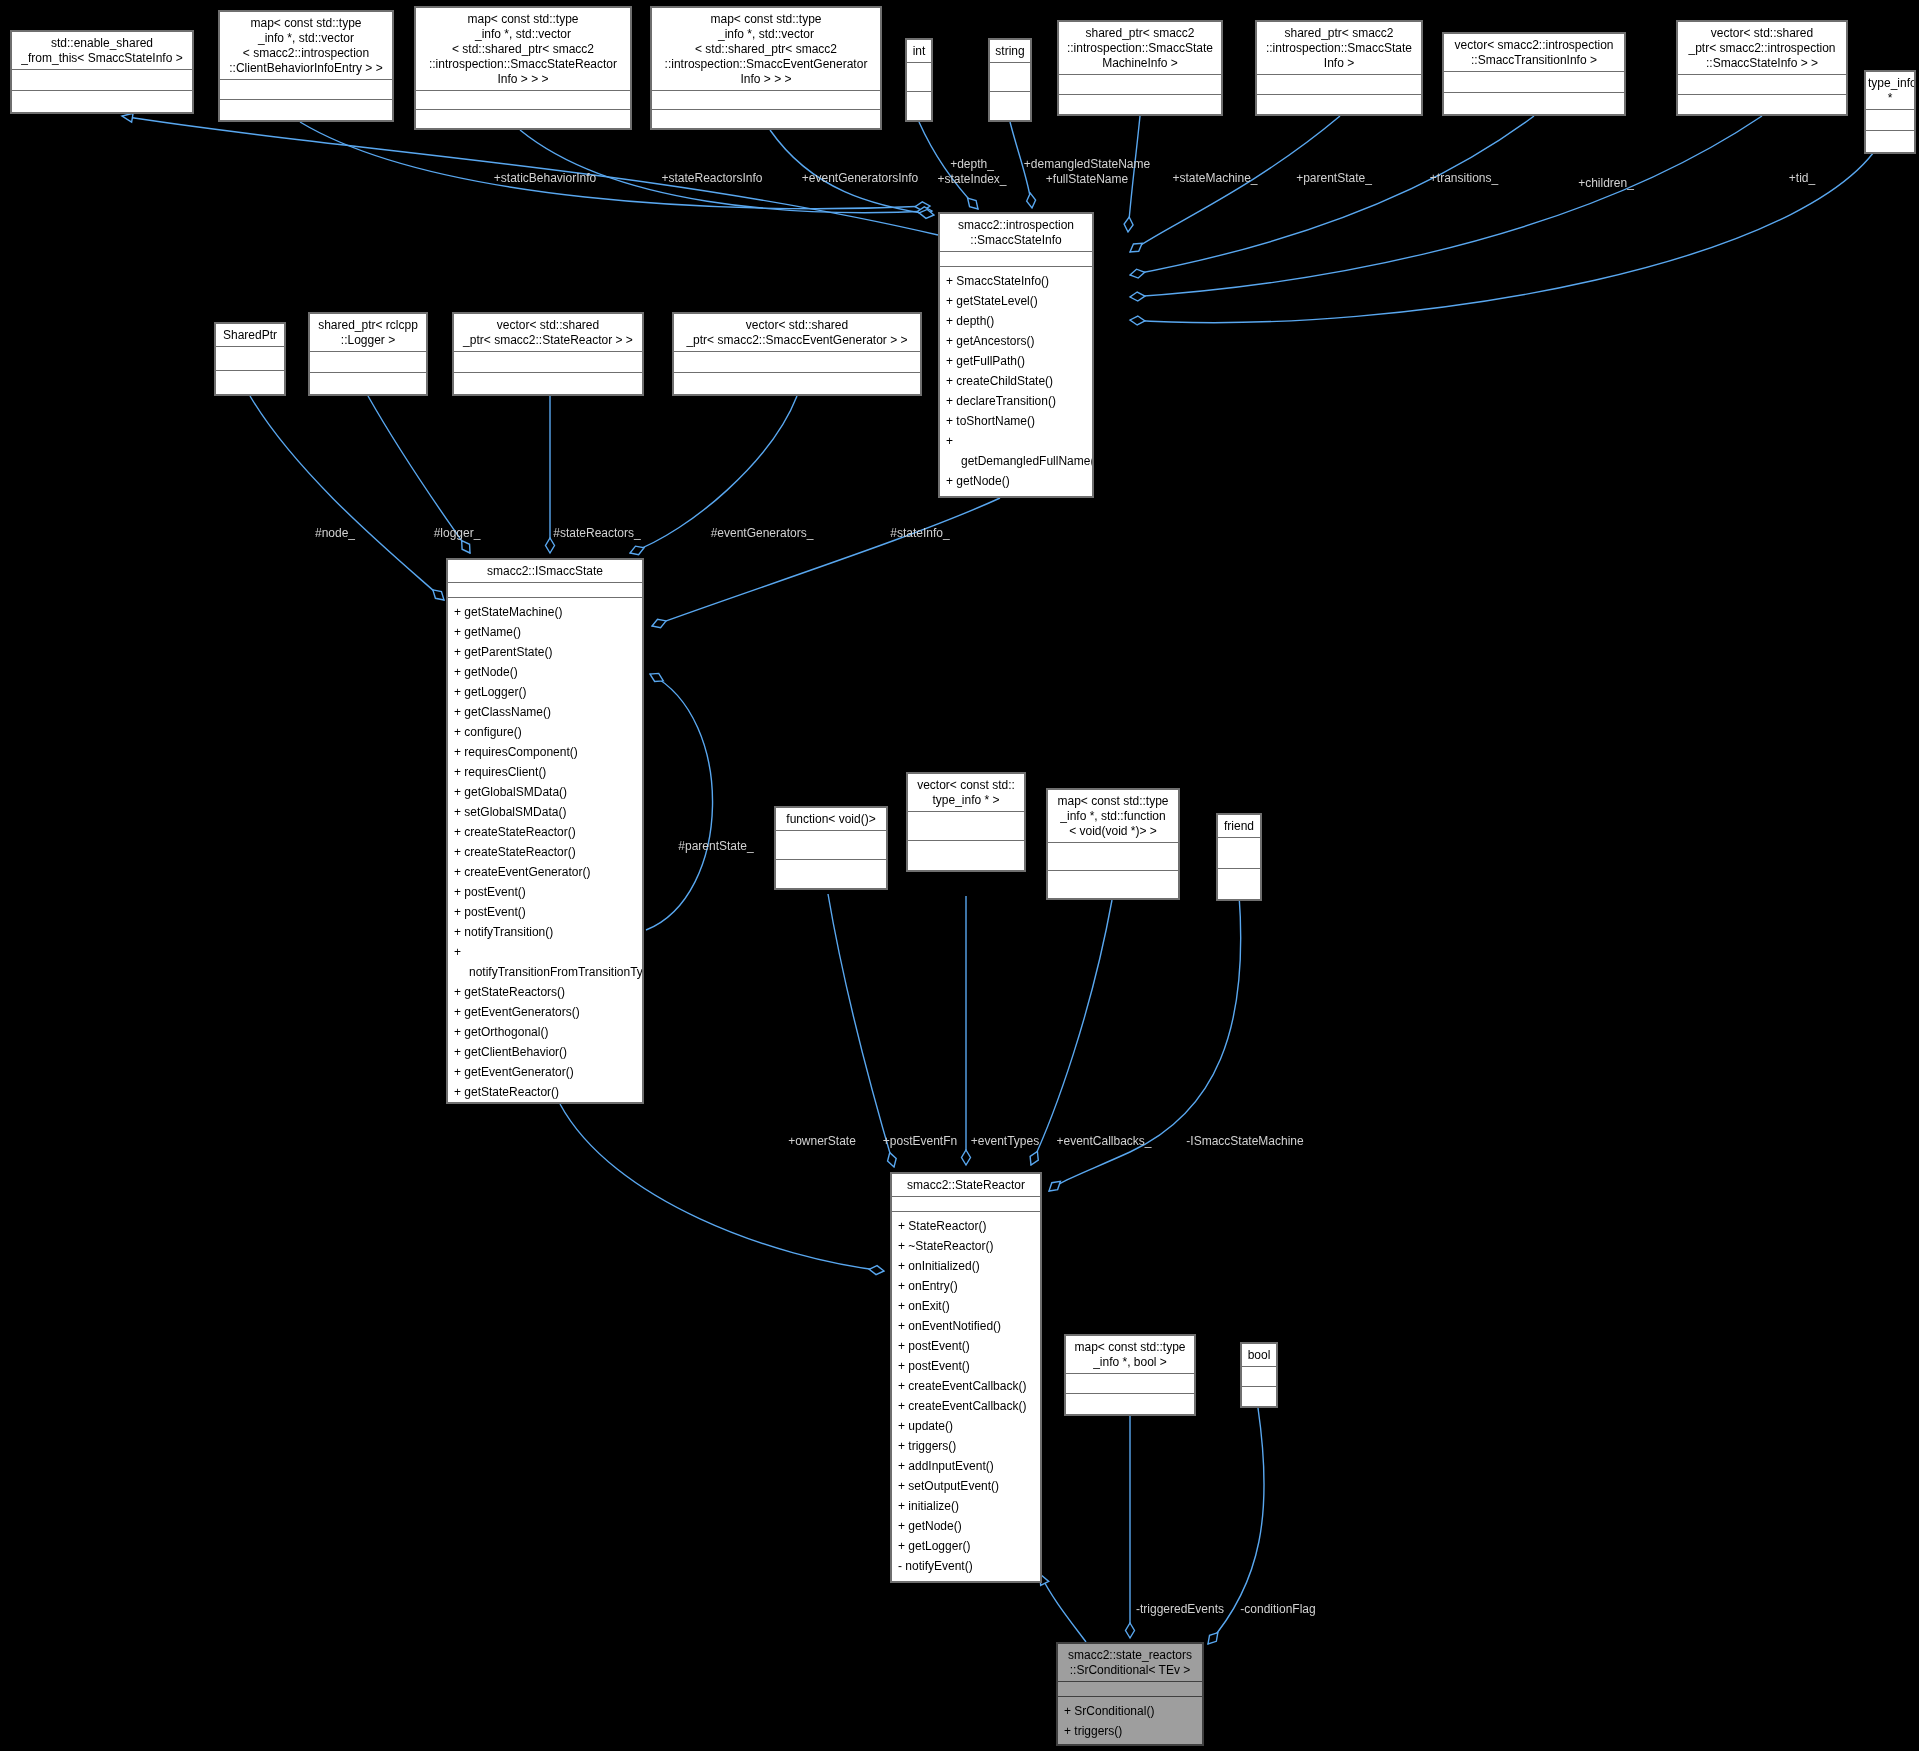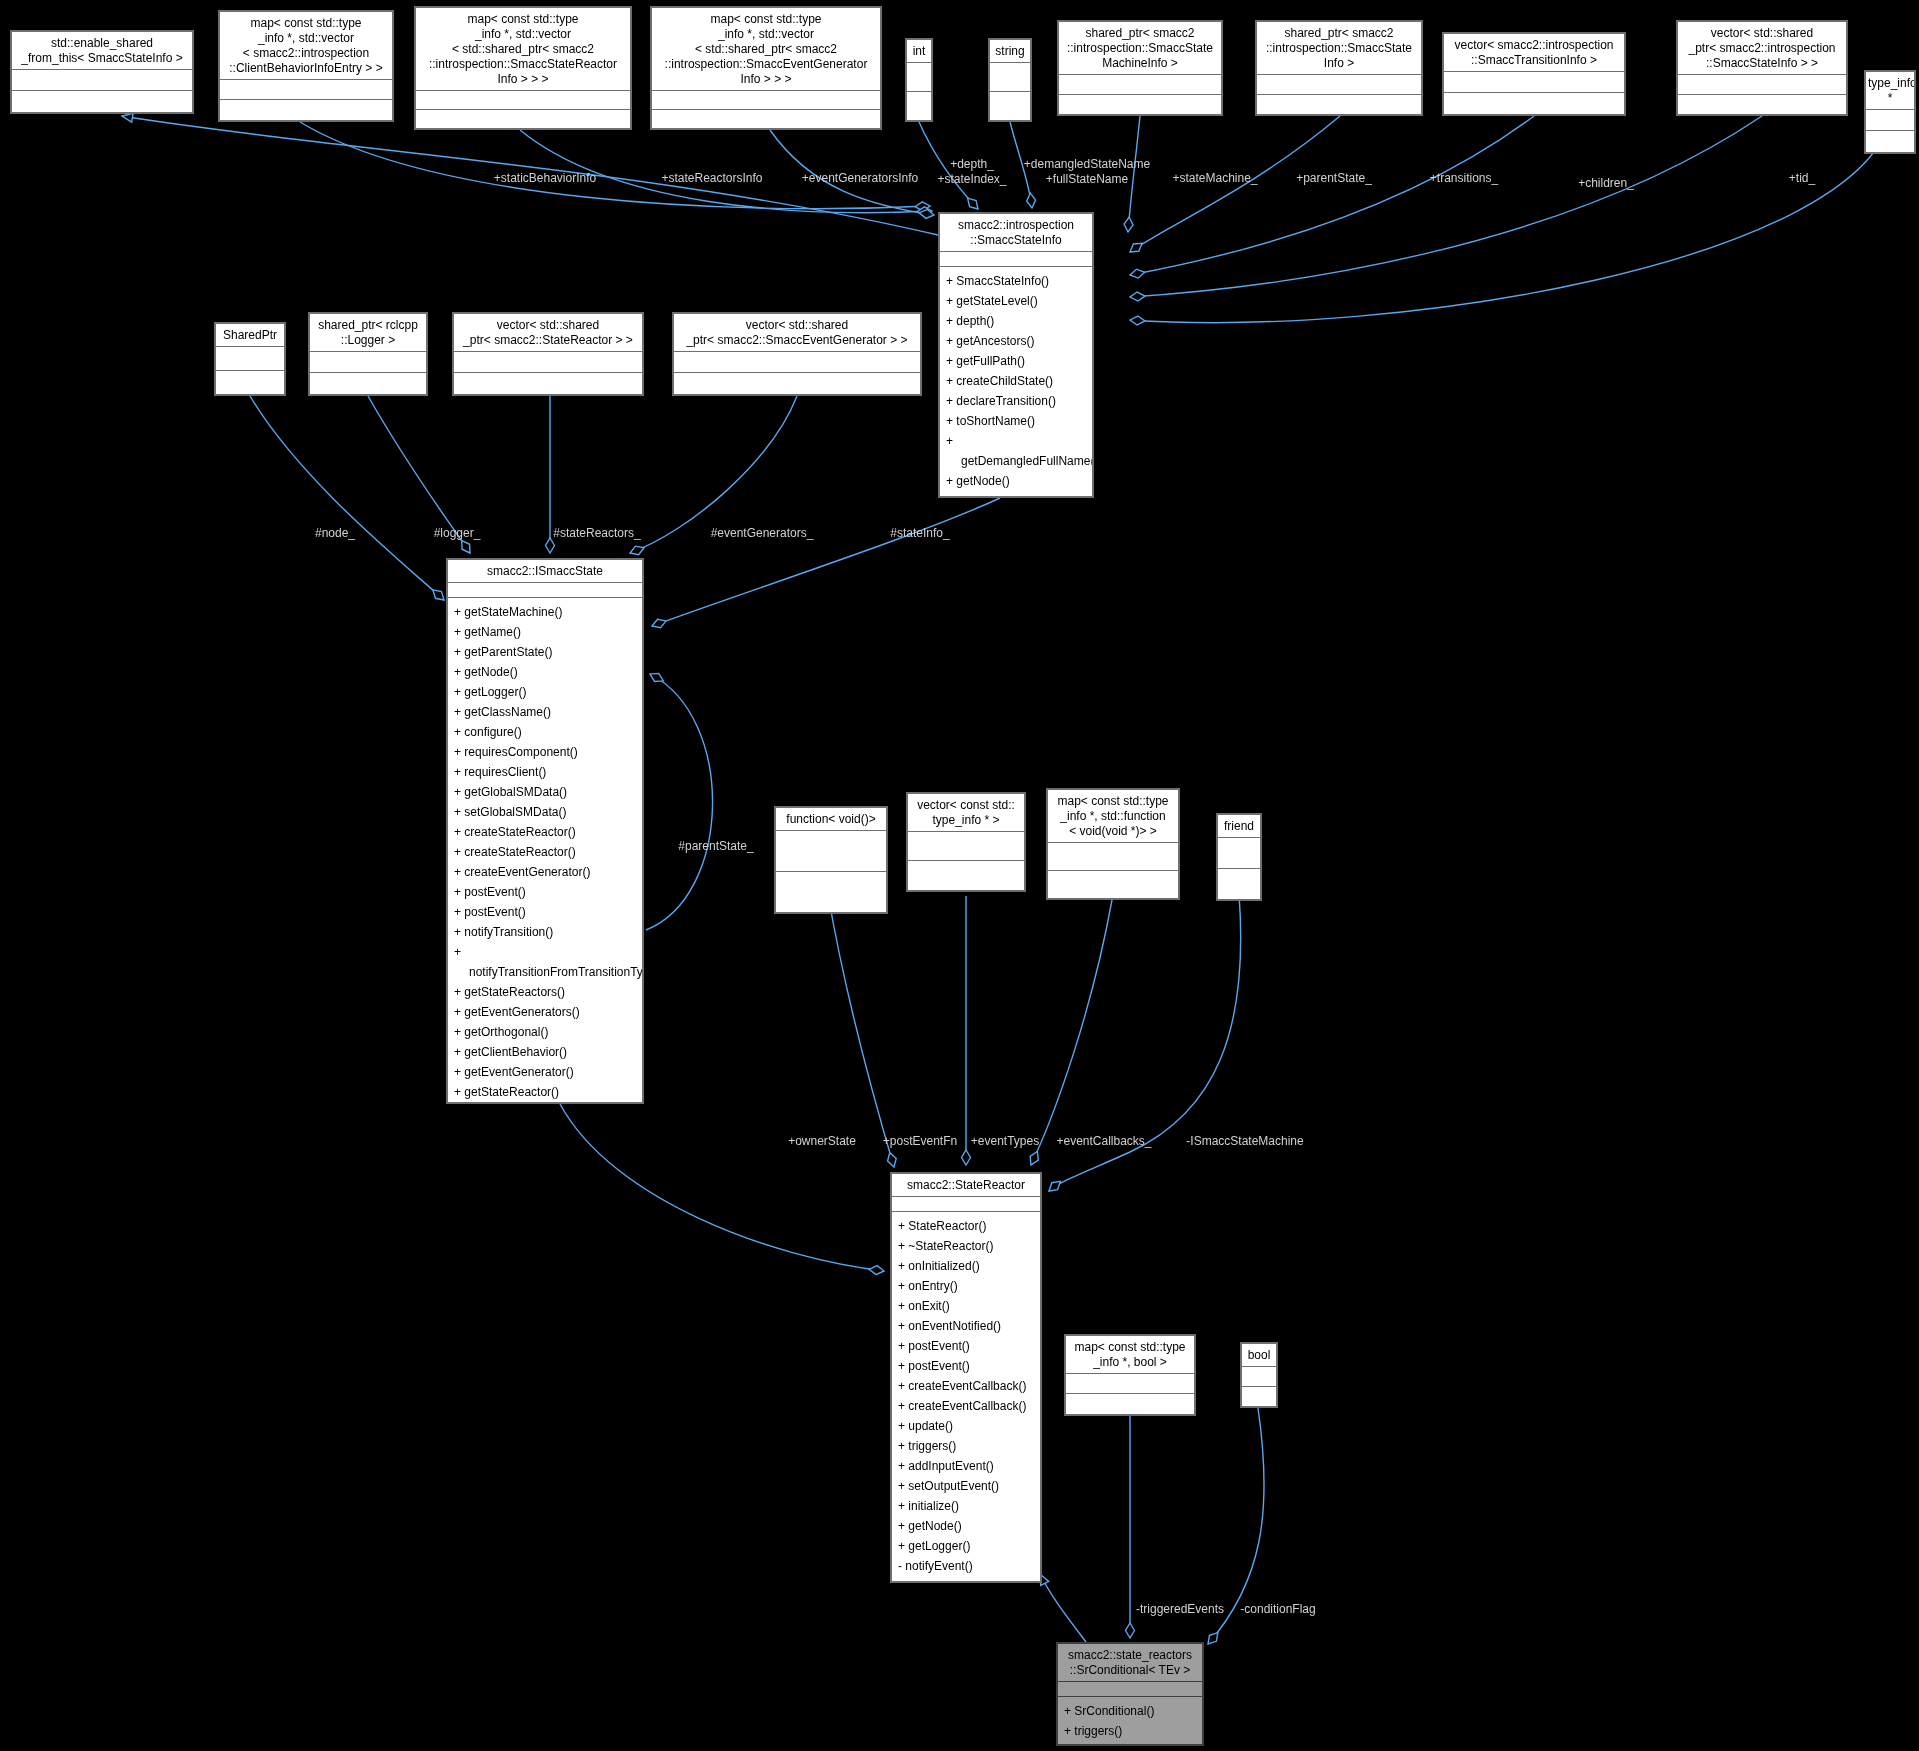--- a/index.html
+++ b/index.html
@@ -235,28 +235,28 @@
           <div>+ notifyTransition()</div>
           <div>+ notifyTransitionFromTransitionTypeInfo()</div>
           <div>+ getStateReactors()</div>
           <div>+ getEventGenerators()</div>
           <div>+ getOrthogonal()</div>
           <div>+ getClientBehavior()</div>
           <div>+ getEventGenerator()</div>
           <div>+ getStateReactor()</div>
         </div>
       </div>
-      <div class="uml-node" style="left: 774px; top: 806px; width: 114px; height: 108px;">
+      <div class="uml-node" style="left: 774px; top: 806px; width: 114px; height: 84px;">
         <div class="title">
           <div>function&lt; void()&gt;</div>
         </div>
         <div class="compartment empty"></div>
         <div class="compartment empty"></div>
       </div>
-      <div class="uml-node" style="left: 906px; top: 792px; width: 120px; height: 100px;">
+      <div class="uml-node" style="left: 906px; top: 772px; width: 120px; height: 100px;">
         <div class="title">
           <div>vector&lt; const std::</div>
           <div>type_info * &gt;</div>
         </div>
         <div class="compartment empty"></div>
         <div class="compartment empty"></div>
       </div>
       <div class="uml-node" style="left: 1046px; top: 788px; width: 134px; height: 112px;">
         <div class="title">
           <div>map&lt; const std::type</div>

